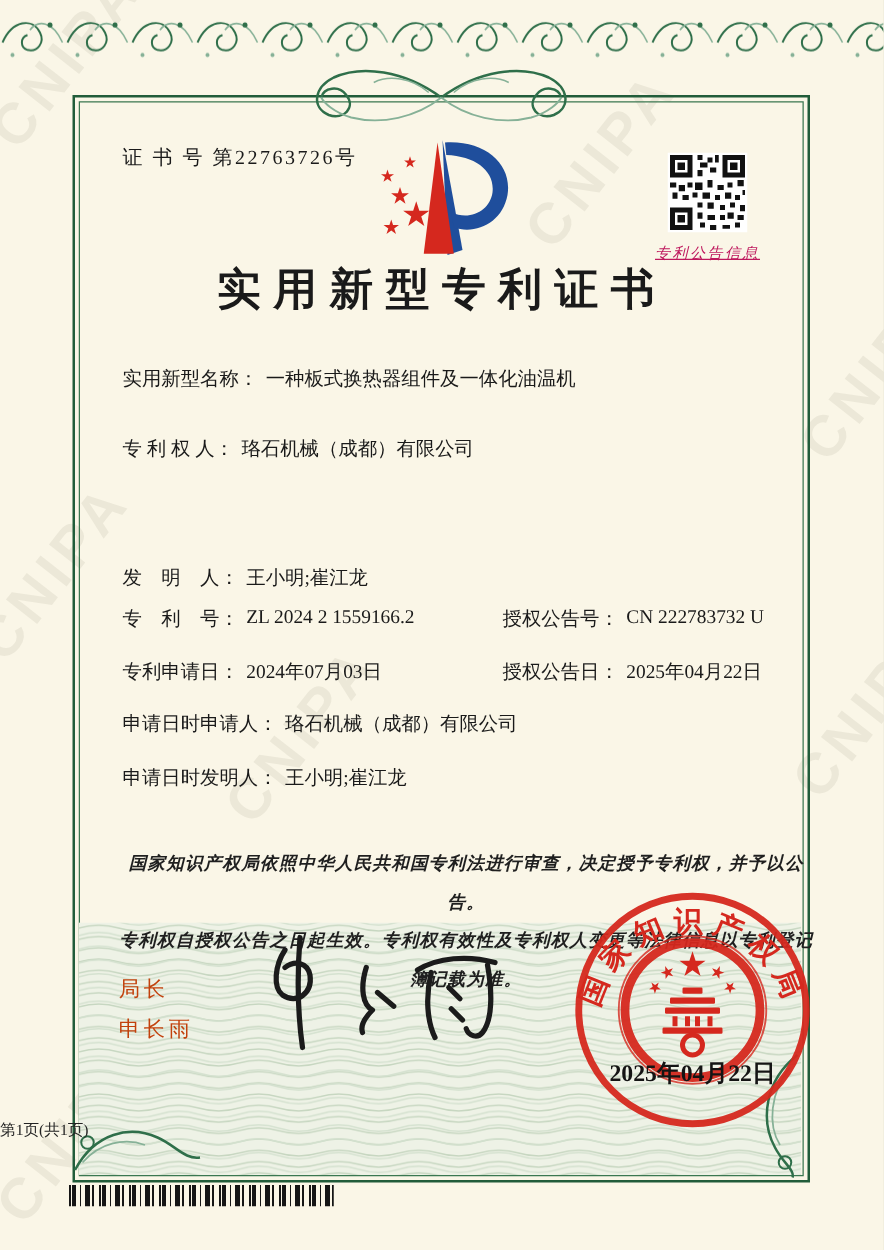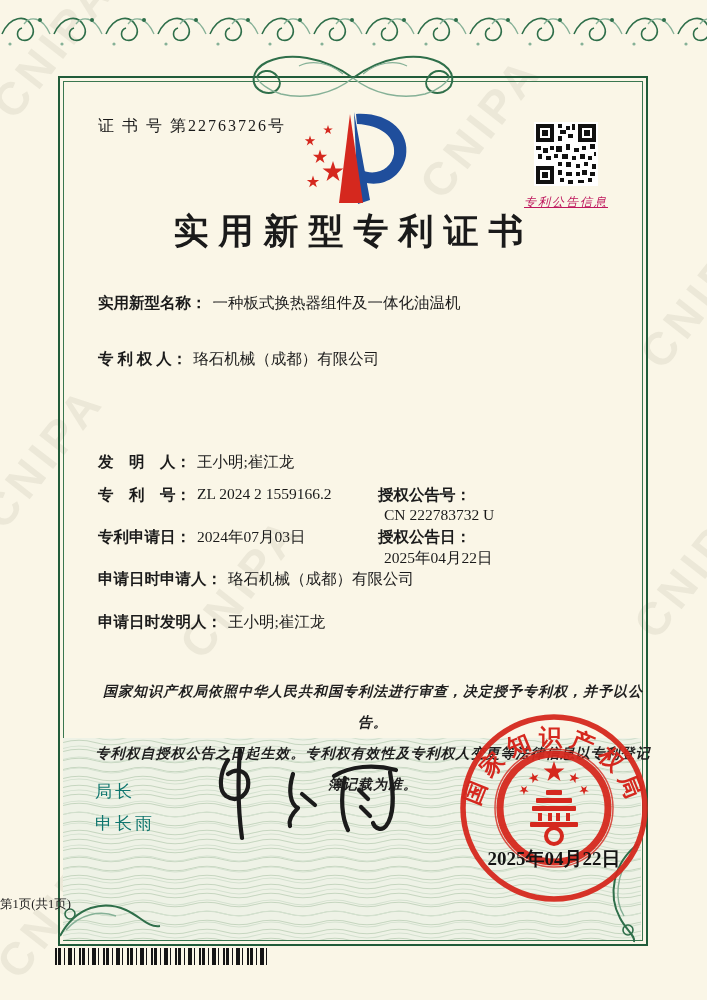--- a/index.html
+++ b/index.html
@@ -28,40 +28,40 @@
   .title{
     left:0; top:208px; width:707px; text-align:center;
     font-size:35px; font-weight:700; letter-spacing:10px; z-index:3;
   }
   .qr-label{
     left:508px; top:194px; width:116px; text-align:center;
     font-size:12px; font-style:italic; letter-spacing:2px; color:#be185d; z-index:3;text-decoration:underline;
   }
   
   .row{position:absolute; left:98px; width:516px; font-size:15.5px; z-index:3; display:flex;}
-  .row .lbl{white-space:nowrap;font-weight:bold;}
+  .row .lbl{white-space:nowrap;}
   .row .val{margin-left:6px;}
   .r-name{top:293px;} .r-patentee{top:349px;}
   .r-address{top:395px;} .r-address .val{width:438px; line-height:25px;}
   .r-inventor{top:452px;}
   .r-patno{top:485px;} .r-dates{top:527px;}
   .r-appl{top:569px;} .r-inv2{top:612px;}
   .pair{display:flex;}
-  .pair2{position:absolute; left:280px; display:flex;flex-direction:column;}
+  .pair2{position:absolute; left:304px; display:flex;}
   
   .declaration{
     left:72px; top:676px; width:562px; text-align:center; z-index:3;
     font-size:14px; font-style:italic; font-weight:600; letter-spacing:1px;
     line-height:31px; color:#1f1f1f;margin-left:20px;
   }
   
   .guilloche{left:63px; top:738px; z-index:1;}
   .director{
     left:95px; z-index:4; font-family:"Liberation Sans","DejaVu Sans",sans-serif;
-    font-size:17px; letter-spacing:3px; color:#0f766e;
+    font-size:17px; letter-spacing:3px; color:#c2410c;
   }
   .director-title{top:780px;} .director-name{top:812px;}
   .signature{left:198px; top:746px; z-index:4;}
   .seal{left:452px; top:710px; z-index:5;}
   .page-info{
     left:0; top:896px; width:707px; text-align:left;
     font-size:12.5px; z-index:4; color:#222;
   }
   
   .barcode{

